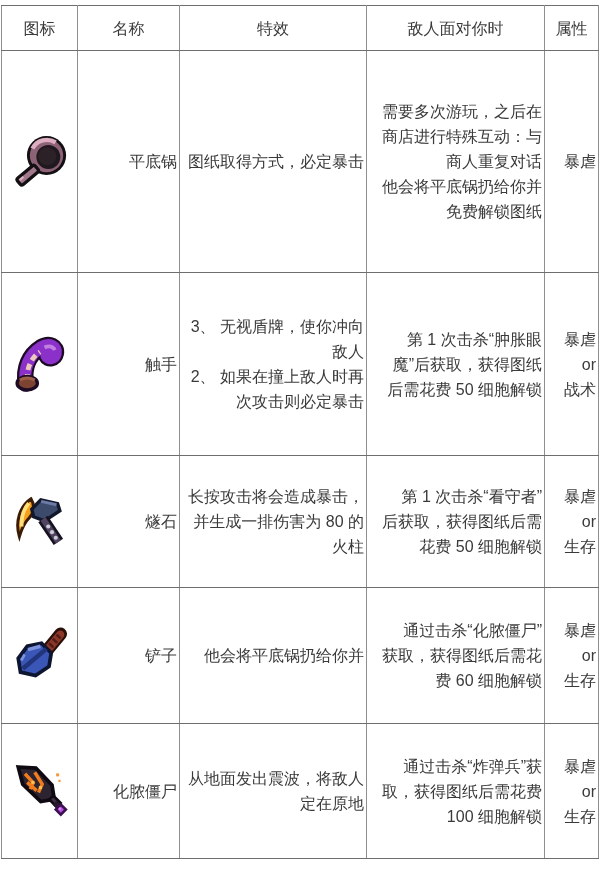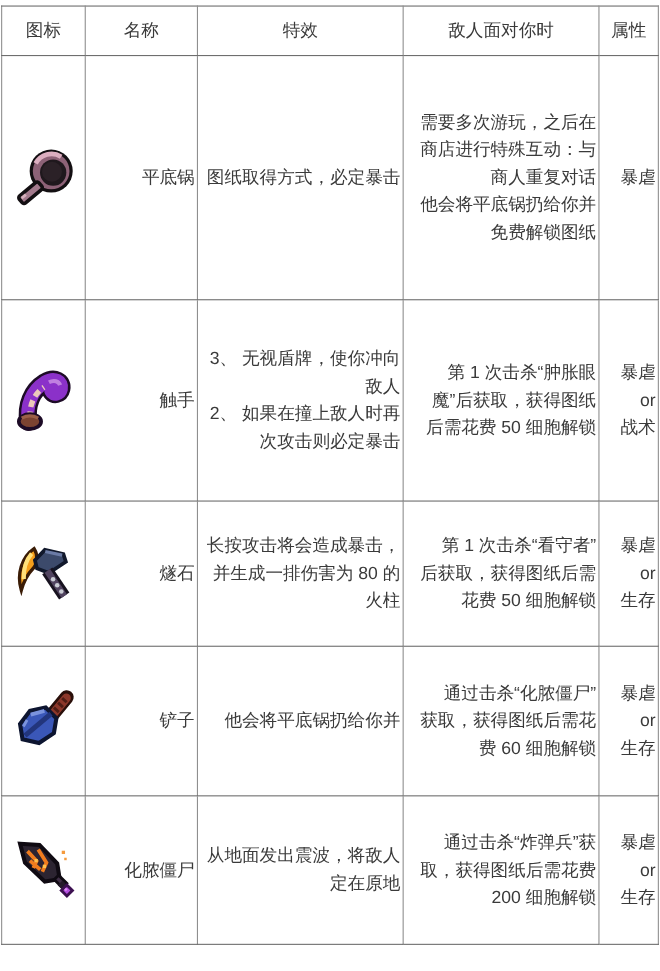--- a/index.html
+++ b/index.html
@@ -217,21 +217,21 @@
       <td>
             <div class="cell-text">化脓僵尸</div>
           </td>
       <td>
             <div class="cell-text">从地面发出震波，将敌人
 定在原地</div>
           </td>
       <td>
             <div class="cell-text">通过击杀“炸弹兵”获
 取，获得图纸后需花费
-200 细胞解锁</div>
+100 细胞解锁</div>
           </td>
       <td>
             <div class="cell-text">暴虐
 or
 生存</div>
           </td>
     </tr>
   </tbody>
     </table>
 </div>

